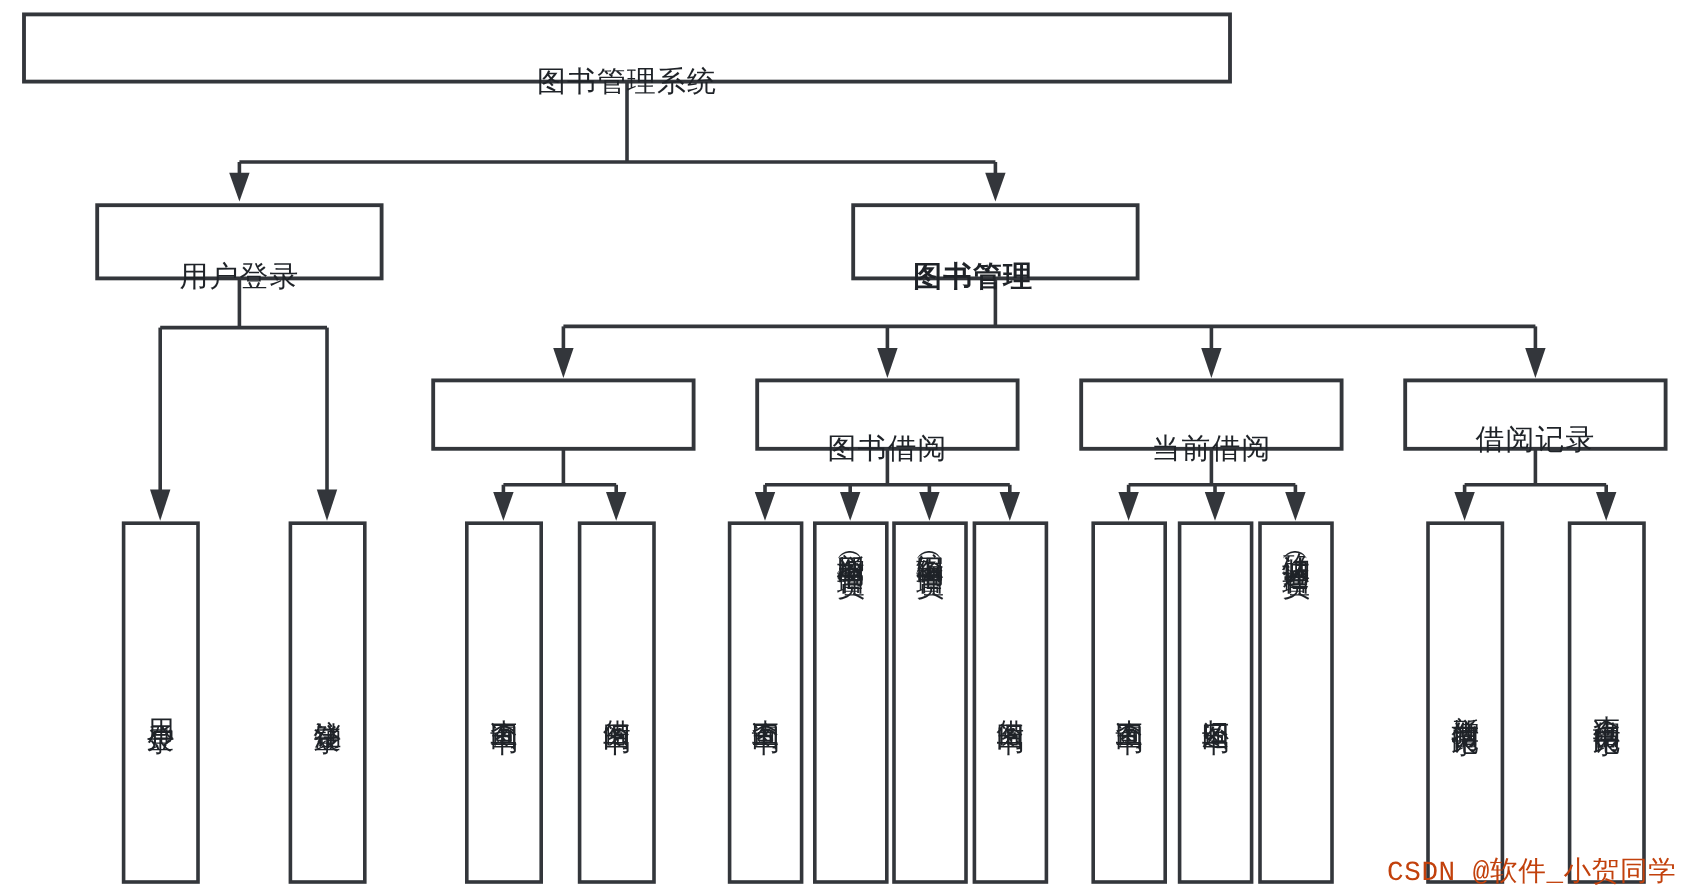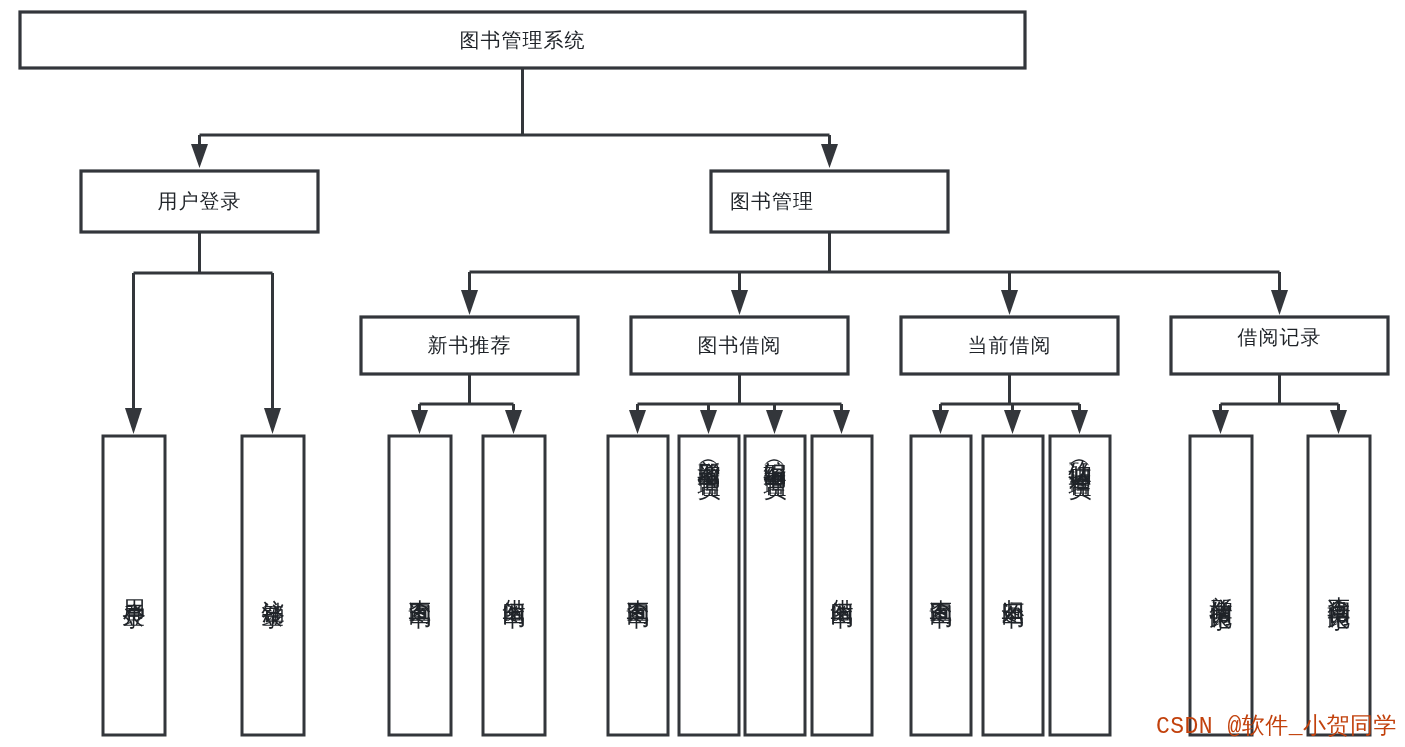--- a/index.html
+++ b/index.html
@@ -73,24 +73,25 @@
     letter-spacing: 0.5px;
     white-space: nowrap;
   }
   .h-label-box {
     position: absolute;
     display: flex;
     align-items: center;
     justify-content: center;
     pointer-events: none;
     font-family: "Liberation Sans", "DejaVu Sans", sans-serif;
-    font-size: 20px;
+    font-size: 24px;
     color: #1f2328;
     letter-spacing: 1px;
     white-space: nowrap;
+    margin-top: 28px;
   }
 </style>
 </head>
 <body>
 
 <div id="diagram-root">
 
   <svg class="flow" viewBox="0 0 1405 747">
 
     <g>
@@ -192,23 +193,22 @@
     <rect class="node-rect-thin" x="983" y="436" width="60" height="299"></rect>
     <rect class="node-rect-thin" x="1050" y="436" width="60" height="299"></rect>
     <rect class="node-rect-thin" x="1190" y="436" width="62" height="299"></rect>
     <rect class="node-rect-thin" x="1308" y="436" width="62" height="299"></rect>
 
   </svg>
 
   <div class="h-label-box" style="left:20px; top:12px; width:1005px; height:56px;">图书管理系统</div>
 
   <div class="h-label-box" style="left:81px; top:171px; width:237px; height:61px;">用户登录</div>
-  <div class="h-label-box" style="left:672px; top:171px; width:200px; height:61px;">图书管理</div>
-
-  <div class="h-label-box" style="left:361px; top:317px; width:217px; height:57px;">新书推荐</div>
+  <div class="h-label-box" style="left:711px; top:171px; width:200px; height:61px;font-weight:bold;">图书管理</div>
+
   <div class="h-label-box" style="left:901px; top:317px; width:217px; height:57px;">当前借阅</div>
   <div class="h-label-box" style="left:631px; top:317px; width:217px; height:57px;">图书借阅</div>
   <div class="h-label-box" style="left:1171px; top:317px; width:217px; height:41px;">借阅记录</div>
 
   <div class="vert-label-box" style="left:103px; top:436px; width:62px; height:299px;">
     <span class="vert-text">用户登录</span>
   </div>
   <div class="vert-label-box" style="left:242px; top:436px; width:62px; height:299px;">
     <span class="vert-text">注销登录</span>
   </div>

